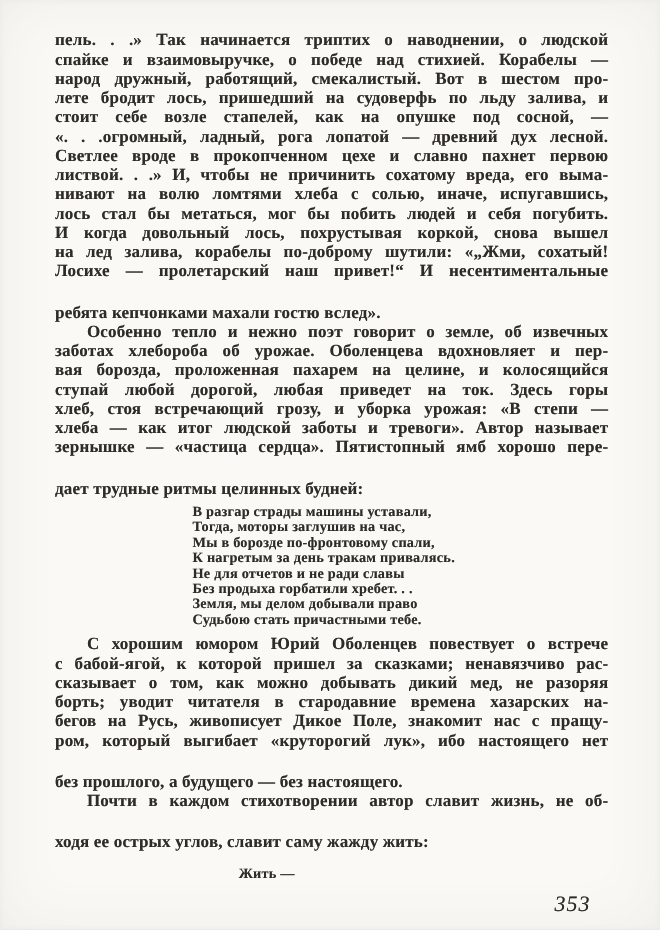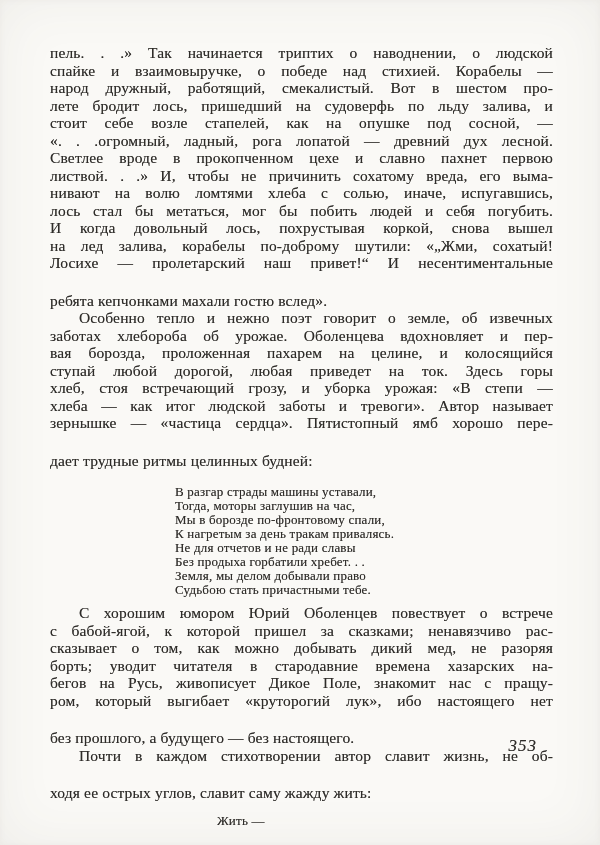--- a/index.html
+++ b/index.html
@@ -14,60 +14,61 @@
     margin: 0 auto;
     background: #faf9f6;
     box-shadow: inset 0 0 55px rgba(90, 85, 70, 0.07), inset 0 0 6px rgba(90, 85, 70, 0.05);
     font-family: "Liberation Serif", "DejaVu Serif", serif;
     color: #2e2c29;
     overflow: hidden;
   }
   .text-block {
     position: absolute;
     left: 50px;
-    top: 44px;
+    top: 28px;
     width: 503px;
+    font-weight: bold;
   }
   .para { margin: 0; }
   .line {
     font-size: 15.5px;
     line-height: 17.5px;
     letter-spacing: 0.15px;
     text-align: justify;
     text-align-last: justify;
     text-shadow: 0 0 0.45px rgba(46, 44, 41, 0.55);
   }
   .line.last {
     text-align-last: left;
     margin-top: 20px;
   }
   .line.indent {
     text-indent: 29px;
   }
   .verse {
-    margin: 16px 0 7px 125px;
+    margin: 5px 0 7px 125px;
   }
   .verse-line {
     font-size: 13px;
     line-height: 14px;
     letter-spacing: 0.2px;
     white-space: nowrap;
     text-shadow: 0 0 0.4px rgba(46, 44, 41, 0.5);
   }
   .verse.quote {
     margin: 11px 0 0 167px;
   }
   .verse.quote .verse-line {
     line-height: 15px;
   }
   .page-number {
     position: absolute;
-    top: 736px;
+    top: 811px;
     right: 63px;
-    font-size: 17px;
+    font-size: 20px;
     font-style: italic;
     letter-spacing: 1px;
     text-shadow: 0 0 0.4px rgba(46, 44, 41, 0.5);
   }
 </style>
 </head>
 <body>
 
 <div class="page">
   <div class="text-block" id="text-block">

